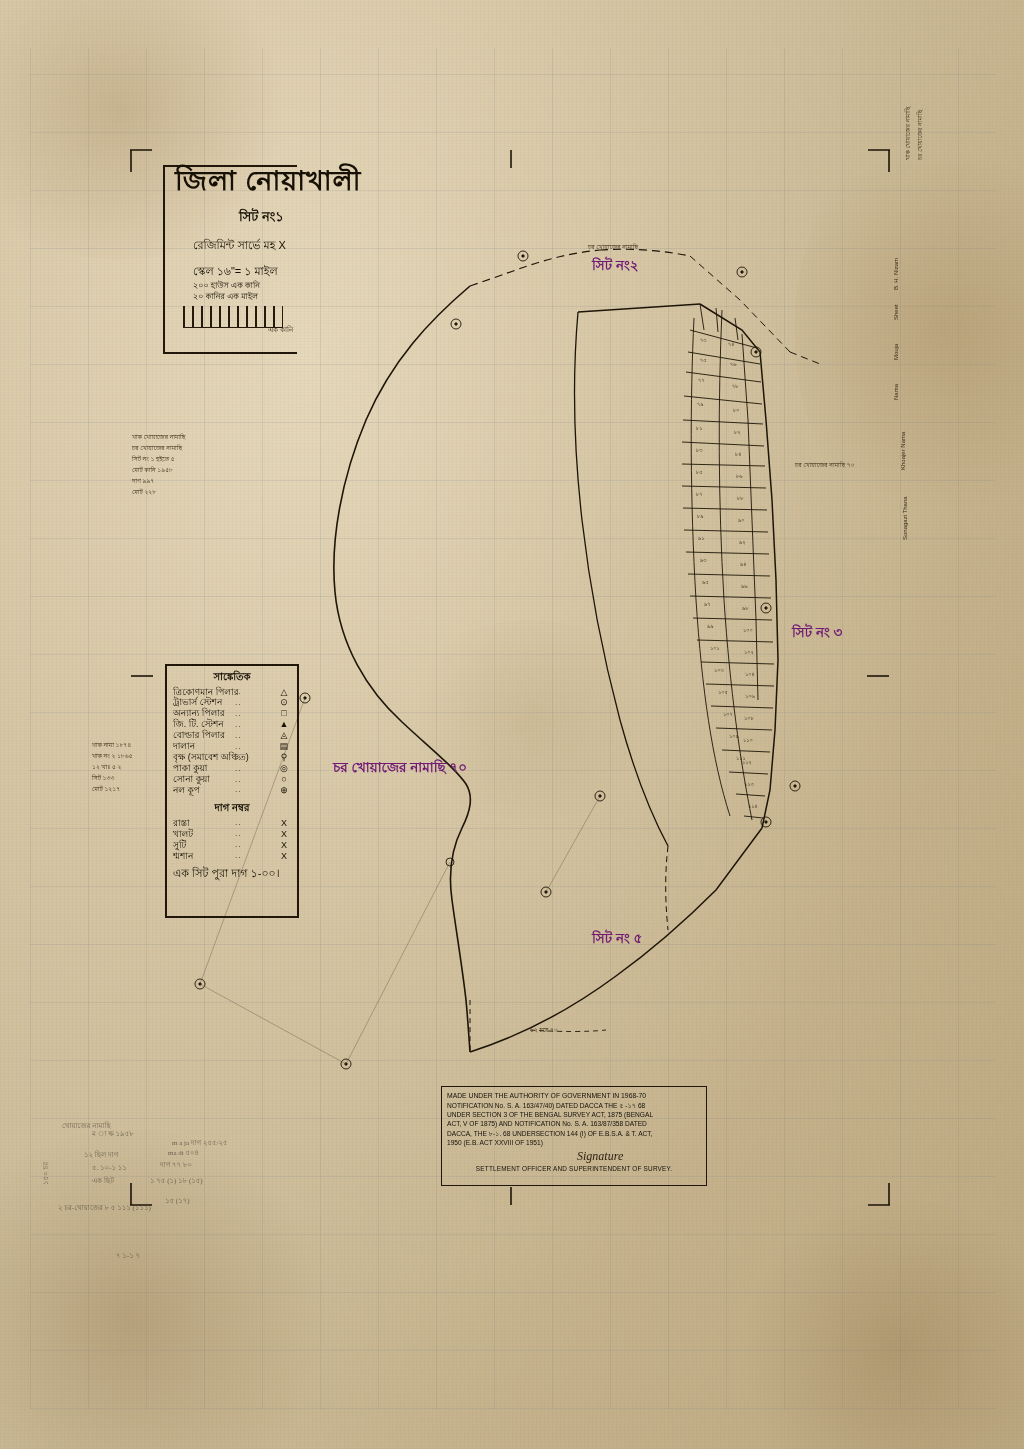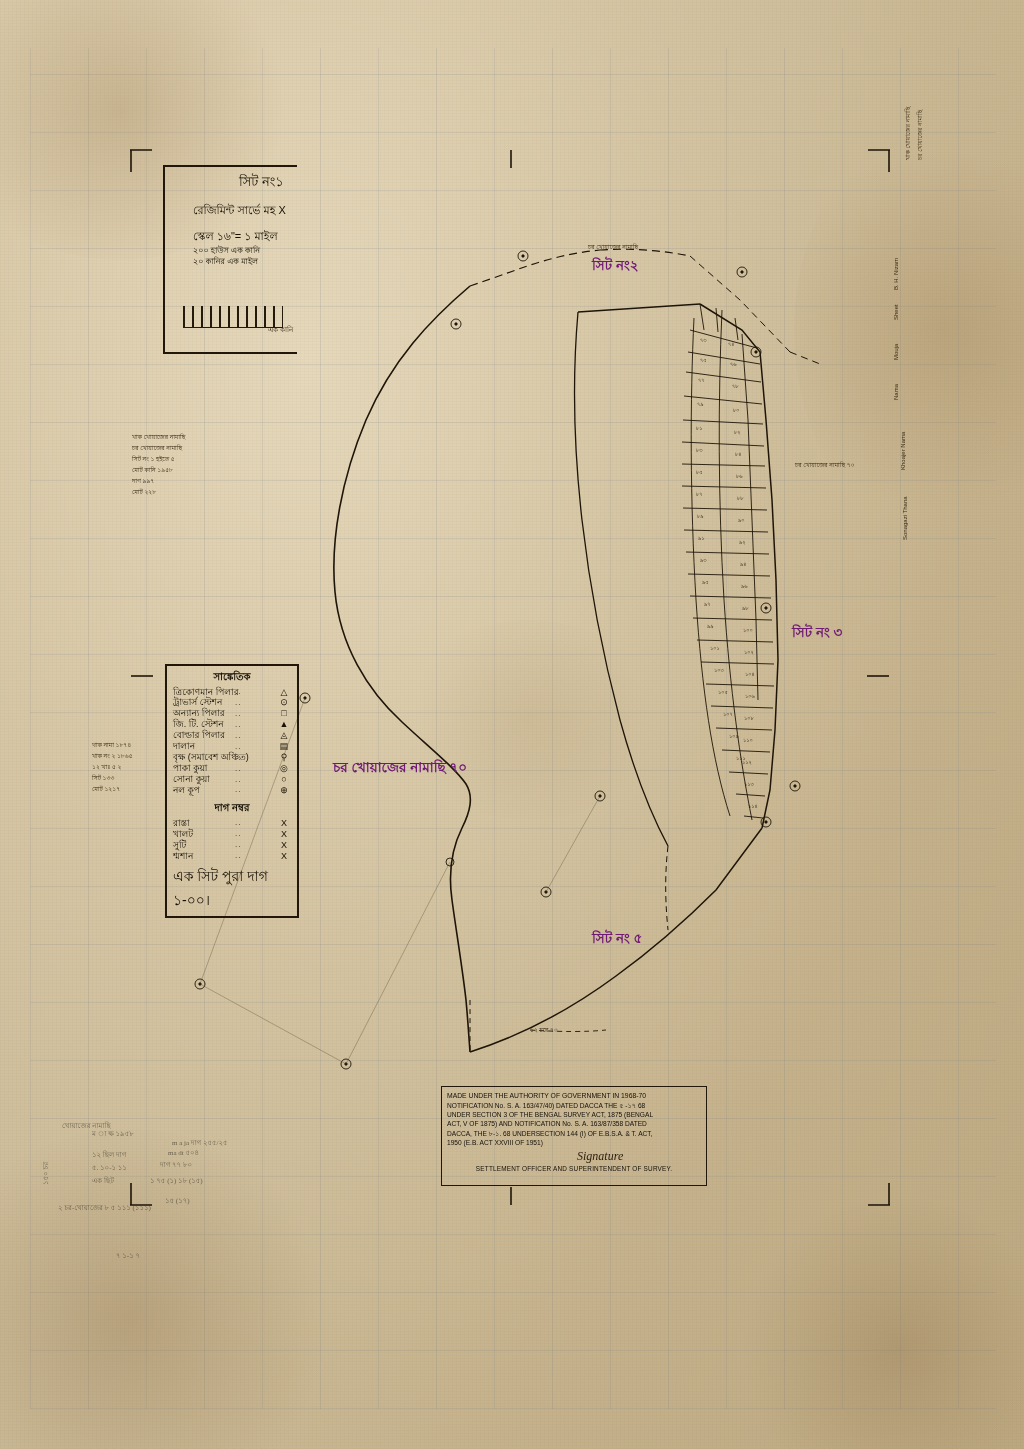--- a/index.html
+++ b/index.html
@@ -42,21 +42,21 @@
   
   #titleblock{
     position:absolute;left:163px;top:165px;width:132px;height:185px;
     border:2px solid #20170a;border-right:none;
   }
   #titletext{position:absolute;left:175px;top:168px;width:330px;color:#171105;}
   .t-dist{font-size:27px;font-weight:bold;letter-spacing:1px;line-height:1;}
   .t-thana{font-size:15px;font-weight:bold;margin-top:7px;margin-left:18px;}
   .t-mouja{font-size:14px;font-weight:bold;margin-top:6px;}
   .t-mouja .lbl{display:inline-block;width:44px;}
-  .t-sheet{font-size:13px;font-weight:normal;margin-left:64px;margin-top:4px;}
+  .t-sheet{font-size:13px;font-weight:bold;margin-left:64px;margin-top:12px;}
   .t-reg{font-size:11px;margin-top:10px;margin-left:18px;line-height:1.45;}
   .t-small{font-size:8px;margin-left:18px;line-height:1.4;}
 
   
   #scalebar{position:absolute;left:183px;top:306px;width:100px;height:22px;}
   #scalebar .bars{position:absolute;inset:0;
      background:repeating-linear-gradient(90deg,#241a0b 0 2px, transparent 2px 9px);}
   #scalebar .line{position:absolute;left:0;right:0;bottom:0;border-bottom:1px solid #241a0b;}
   #scalelabel{position:absolute;left:268px;top:324px;font-size:7px;color:#2a1e0c;}
 
@@ -64,21 +64,21 @@
   #legend{
     position:absolute;left:165px;top:664px;width:130px;height:250px;
     border:2px solid #20170a;color:#171105;
   }
   #legend .hd{text-align:center;font-size:10px;font-weight:bold;margin-top:3px;}
   #legend .row{display:flex;align-items:center;font-size:9px;line-height:1.05;margin:1.5px 6px 0 6px;}
   #legend .nm{width:62px;white-space:nowrap;}
   #legend .dots{flex:1;font-size:8px;letter-spacing:1px;color:#2a2010;}
   #legend .sym{width:14px;text-align:center;font-size:9px;}
   #legend .hd2{text-align:center;font-size:10px;font-weight:bold;margin-top:5px;}
-  #legend .foot{font-size:14px;margin:4px 6px 0 6px;}
+  #legend .foot{font-size:11px;margin:4px 6px 0 6px;}
 
   
   #authority{
     position:absolute;left:441px;top:1086px;width:266px;height:100px;
     border:1.5px solid #20170a;color:#13100a;
     padding:4px 5px 0 5px;box-sizing:border-box;
   }
   #authority .l{font-size:6.6px;line-height:1.42;}
   #authority .l.first{font-size:6.8px;}
   #authority .sig{
@@ -258,20 +258,21 @@
       <text x="743" y="742">১১০</text>
     <text x="736" y="760">১১১</text>
       <text x="742" y="764">১১২</text>
     <text x="744" y="786">১১৩</text>
       <text x="748" y="808">১১৪</text>
   </g>
 </svg>
 
 <div id="titleblock"></div>
 <div id="titletext">
+  <div class="t-dist">জিলা নোয়াখালী</div>
   <div class="t-sheet">সিট নং১</div>
   <div class="t-reg">রেজিমিন্ট সার্ভে মহ X</div>
   <div class="t-reg">স্কেল ১৬"= ১ মাইল</div>
   <div class="t-small">২০০ হাউস এক কানি</div>
   <div class="t-small">২০ কানির এক মাইল</div>
 </div>
 <div id="scalebar">
   <div class="bars"></div>
   <div class="line"></div>
 </div>
@@ -392,21 +393,21 @@
   <div class="l">ACT, V OF 1875)   AND NOTIFICATION No. S. A. 163/87/358  DATED</div>
   <div class="l">DACCA, THE ৮-১. 68 UNDERSECTION  144 (I)  OF E.B.S.A. &amp; T. ACT,</div>
   <div class="l">1950 (E.B. ACT XXVIII OF 1951)</div>
   <div class="sig">Signature</div>
   <div class="off">SETTLEMENT OFFICER AND SUPERINTENDENT OF SURVEY.</div>
 </div>
 
 <div class="pencil" style="left:62px;top:1120px;">খোয়াজের নামাছি</div>
 <div class="pencil" style="left:92px;top:1128px;">ম া ক্ষ  ১৯৫৮</div>
 <div class="pencil" style="left:172px;top:1137px;">m a ja দাগ ২৫৫/২৫</div>
-<div class="pencil" style="left:92px;top:1149px;">১২ ছিল দাগ</div>
+<div class="pencil" style="left:84px;top:1149px;">১২ ছিল দাগ</div>
 <div class="pencil" style="left:168px;top:1147px;">ma dt ৫০৪</div>
 <div class="pencil" style="left:92px;top:1162px;">৫.  ১০-১ ১১</div>
 <div class="pencil" style="left:160px;top:1159px;text-align:center;">দাগ  ৭৭  ৮০</div>
 <div class="pencil" style="left:92px;top:1175px;">এক ছিট</div>
 <div class="pencil" style="left:150px;top:1175px;">১  ৭৫ (১) ১৮ (১৫)</div>
 <div class="pencil" style="left:88px;top:1250px;padding-left:28px;">৭  ১-১ ৭</div>
 <div class="pencil" style="left:165px;top:1195px;">১৫ (১৭)</div>
 <div class="pencil" style="left:58px;top:1202px;">২ চর-খোয়াজের  ৮  ৫  ১১১ (১১১)</div>
 <div class="pencil r90" style="left:40px;top:1185px;">১৫০ চর</div>
 

